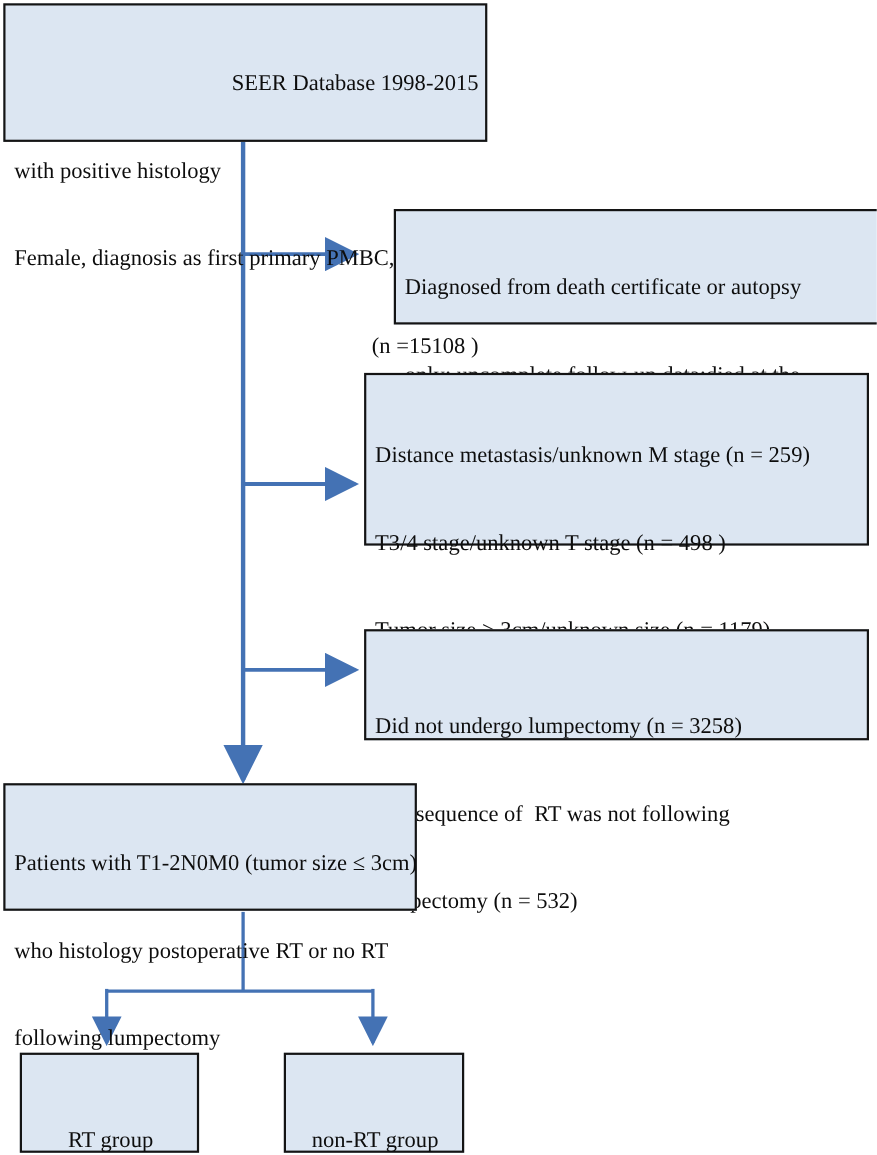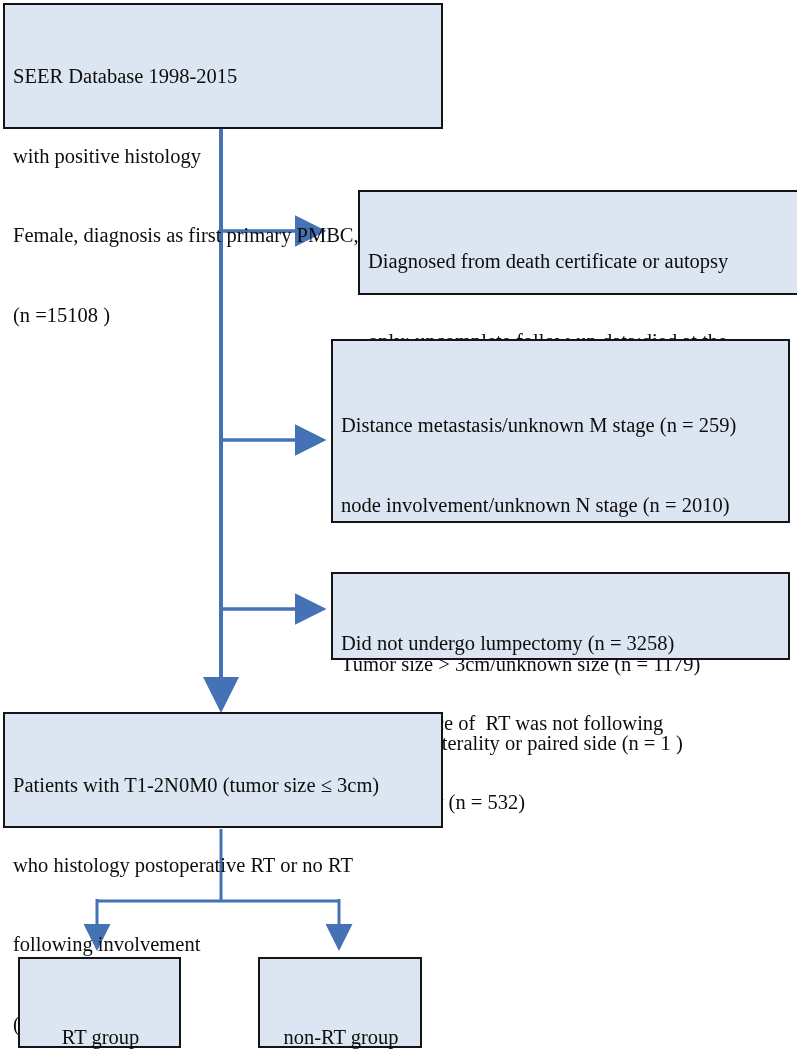--- a/index.html
+++ b/index.html
@@ -25,49 +25,49 @@
     position: absolute;
     box-sizing: border-box;
     background: #dce6f2;
     border: 2px solid #141414;
     font-size: 20.5px;
     line-height: 26.5px;
     padding: 4px 6px 4px 8px;
     white-space: pre;
   }
   .box .line { display: block; }
-  .center { text-align: left; }
+  .center { text-align: right; }
 
   
   #box-source {
     left: 3px; top: 3px;
     width: 440px; height: 126px;
     padding-top: 5px;
   }
   
   #box-excl-1 {
     left: 331px; top: 190px;
     width: 459px; height: 105px;
     padding-top: 3px;
     margin-left: 27px;
   }
   #box-excl-2 {
     left: 331px; top: 339px;
-    width: 459px; height: 184px;
-    padding-top: 18px;
+    width: 459px; height: 157px;
+    padding-top: 7px;
   }
   #box-excl-3 {
     left: 331px; top: 572px;
-    width: 459px; height: 88px;
-    padding-top: 3px;
+    width: 459px; height: 101px;
+    padding-top: 20px;
   }
   
   #box-cohort {
     left: 3px; top: 712px;
-    width: 440px; height: 116px;
+    width: 376px; height: 116px;
     padding-top: 5px;
   }
   
   #box-rt {
     left: 18px; top: 957px;
     width: 163px; height: 91px;
     padding-top: 12px;
     text-align: center;
   }
   #box-nonrt {
@@ -121,36 +121,35 @@
   </div>
 
   <div class="box" id="box-excl-1">
     <span class="line">Diagnosed from death certificate or autopsy</span>
     <span class="line">only; uncomplete follow-up data;died at the</span>
     <span class="line">start of the follow-up (n = 1180)</span>
   </div>
 
   <div class="box" id="box-excl-2">
     <span class="line">Distance metastasis/unknown M stage (n = 259)</span>
-    <span class="line">node involvement/unknown N stage (n = 2010)</span>
     <span class="line">T3/4 stage/unknown T stage (n = 498 )</span>
     <span class="line">Tumor size &gt; 3cm/unknown size (n = 1179)</span>
     <span class="line">Unknown laterality or paired side (n = 1 )</span>
   </div>
 
   <div class="box" id="box-excl-3">
     <span class="line">Did not undergo lumpectomy (n = 3258)</span>
     <span class="line">The sequence of  RT was not following</span>
     <span class="line">lumpectomy (n = 532)</span>
   </div>
 
   <div class="box" id="box-cohort">
     <span class="line">Patients with T1-2N0M0 (tumor size ≤ 3cm)</span>
     <span class="line">who histology postoperative RT or no RT</span>
-    <span class="line">following involvement</span>
+    <span class="line">following lumpectomy</span>
     <span class="line center">(n = 7832)</span>
   </div>
 
   <div class="box" id="box-nonrt">
     <span class="line">non-RT group</span>
     
   </div>
 
   <div class="box" id="box-rt">
     <span class="line">RT group</span>

